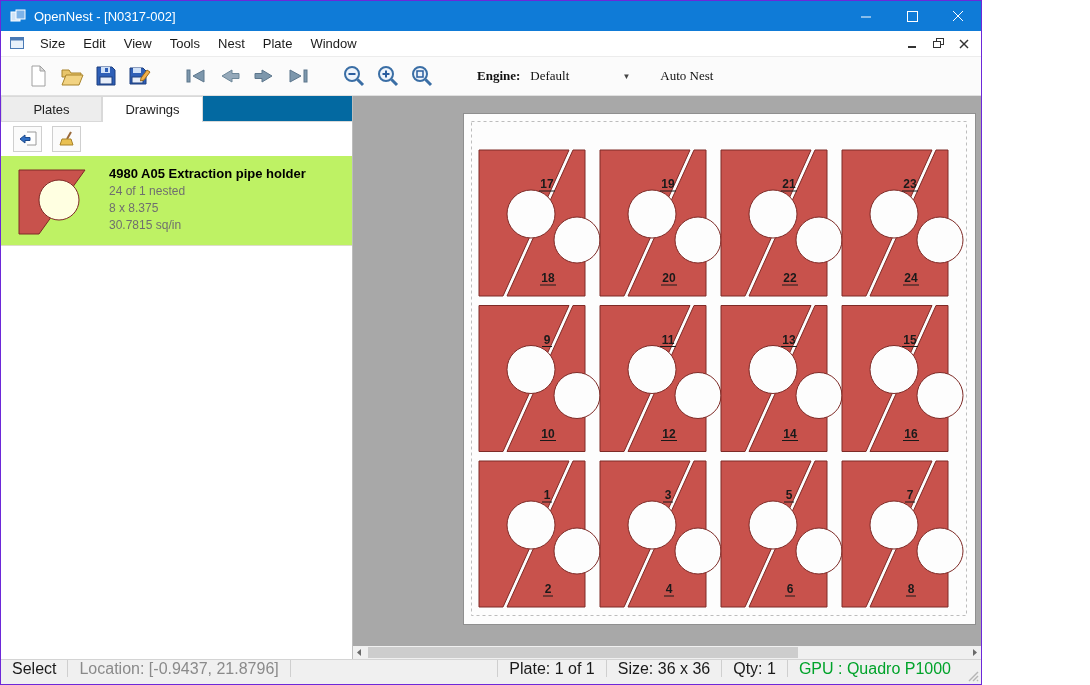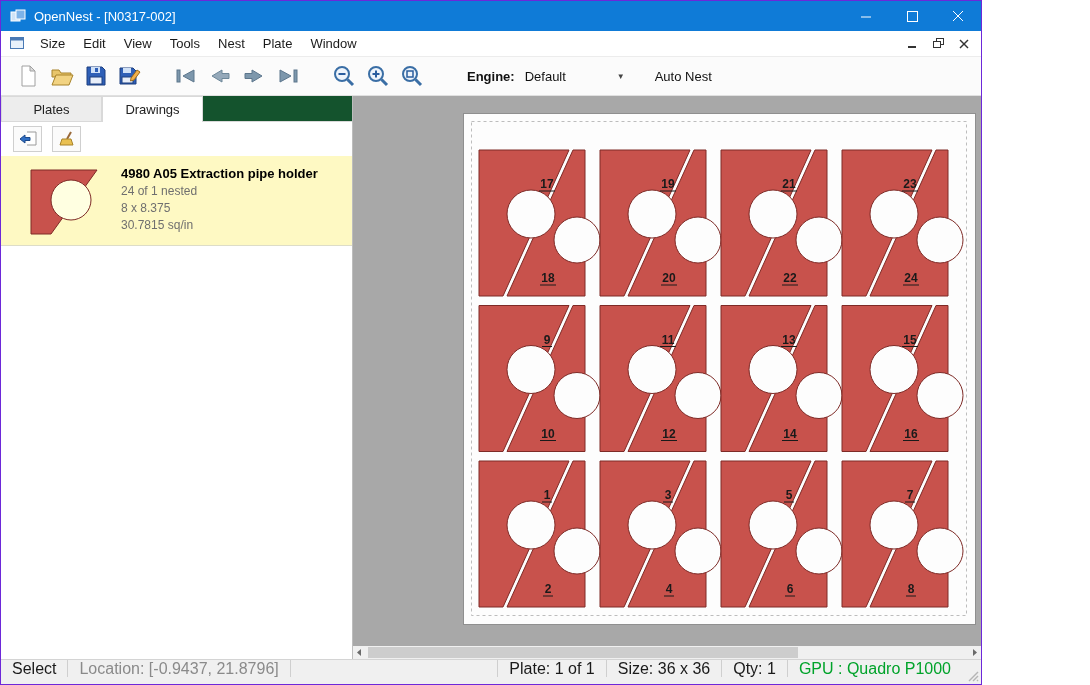--- a/index.html
+++ b/index.html
@@ -14,37 +14,37 @@
   .tb-btn { width:46px; display:flex; align-items:center; justify-content:center; }
 
   
   .menubar { flex:0 0 26px; background:#fff; display:flex; align-items:stretch; border-bottom:1px solid #ececec; }
   .mdi-icon { display:flex; align-items:center; padding:0 6px 0 8px; }
   .menu-item { padding:0 9px; font-size:13px; display:flex; align-items:center; color:#1a1a1a; }
   .mdi-controls { margin-left:auto; display:flex; align-items:center; padding-right:6px; gap:4px; }
   .mdi-btn { width:22px; height:20px; display:flex; align-items:center; justify-content:center; }
 
   
-  .toolbar { flex:0 0 39px; background:#fbfbfb; border-bottom:1px solid #e0e0e0; display:flex; align-items:center; padding-left:10px; }
+  .toolbar { flex:0 0 39px; background:#fbfbfb; border-bottom:1px solid #e0e0e0; display:flex; align-items:center; padding-left:20px;font-family:Liberation Serif, serif; }
   .tool-btn { width:34px; height:32px; display:flex; align-items:center; justify-content:center; }
   .tool-gap { width:22px; }
   .engine-label { font-size:13px; font-weight:bold; margin-left:16px; color:#111; }
   .engine-combo { display:flex; align-items:center; font-size:13px; width:112px; height:24px; padding:0 6px; margin-left:4px; color:#111;gap:31px; }
   .combo-arrow { margin-left:auto; font-size:8px; color:#444; }
   .autonest { font-size:13px; margin-left:24px; color:#111; }
 
   
   .content { flex:1; display:flex; min-height:0; }
   .left-panel { flex:0 0 352px; background:#fff; border-right:1px solid #bdbdbd; display:flex; flex-direction:column; }
-  .tabs { flex:0 0 26px; display:flex; background:#14532d; border-bottom:1px solid #d9d9d9; align-items:flex-end; }
+  .tabs { flex:0 0 26px; display:flex; background:#0369a1; border-bottom:1px solid #d9d9d9; align-items:flex-end; }
   .tab { width:101px; height:25px; display:flex; align-items:center; justify-content:center; font-size:13px; background:#ededed; border:1px solid #d9d9d9; border-bottom:none; color:#222; }
   .tab.active { background:#fff; height:26px; margin-bottom:-1px; }
   .panel-toolbar { flex:0 0 34px; display:flex; align-items:center; gap:10px; padding-left:12px; }
   .panel-btn { width:29px; height:26px; border:1px solid #cfcfcf; background:#fbfbfb; display:flex; align-items:center; justify-content:center; }
-  .card { flex:0 0 90px; background:#fef9c3; border-bottom:1px solid #ddddc8; display:flex; padding:6px 24px; }
+  .card { flex:0 0 90px; background:#bef264; border-bottom:1px solid #ddddc8; display:flex; padding:6px 12px; }
   .card-text { margin-left:12px; padding-top:4px; }
   .card-title { font-size:13px; font-weight:bold; color:#000; }
   .card-line { font-size:12px; color:#6f6f6f; margin-top:3px; line-height:14px; }
 
   .canvas { flex:1; position:relative; background:#a8a8a8; overflow:hidden; }
   .plate-wrap { position:absolute; left:110px; top:17px; }
   .hscroll { position:absolute; left:0; right:0; bottom:0; height:13px; background:#f0f0f0; display:flex; }
   .hs-arrow { width:13px; height:13px; display:flex; align-items:center; justify-content:center; }
   .hs-track { flex:1; position:relative; }
   .hs-thumb { position:absolute; left:2px; top:1px; height:11px; width:430px; background:#cdcdcd; }

